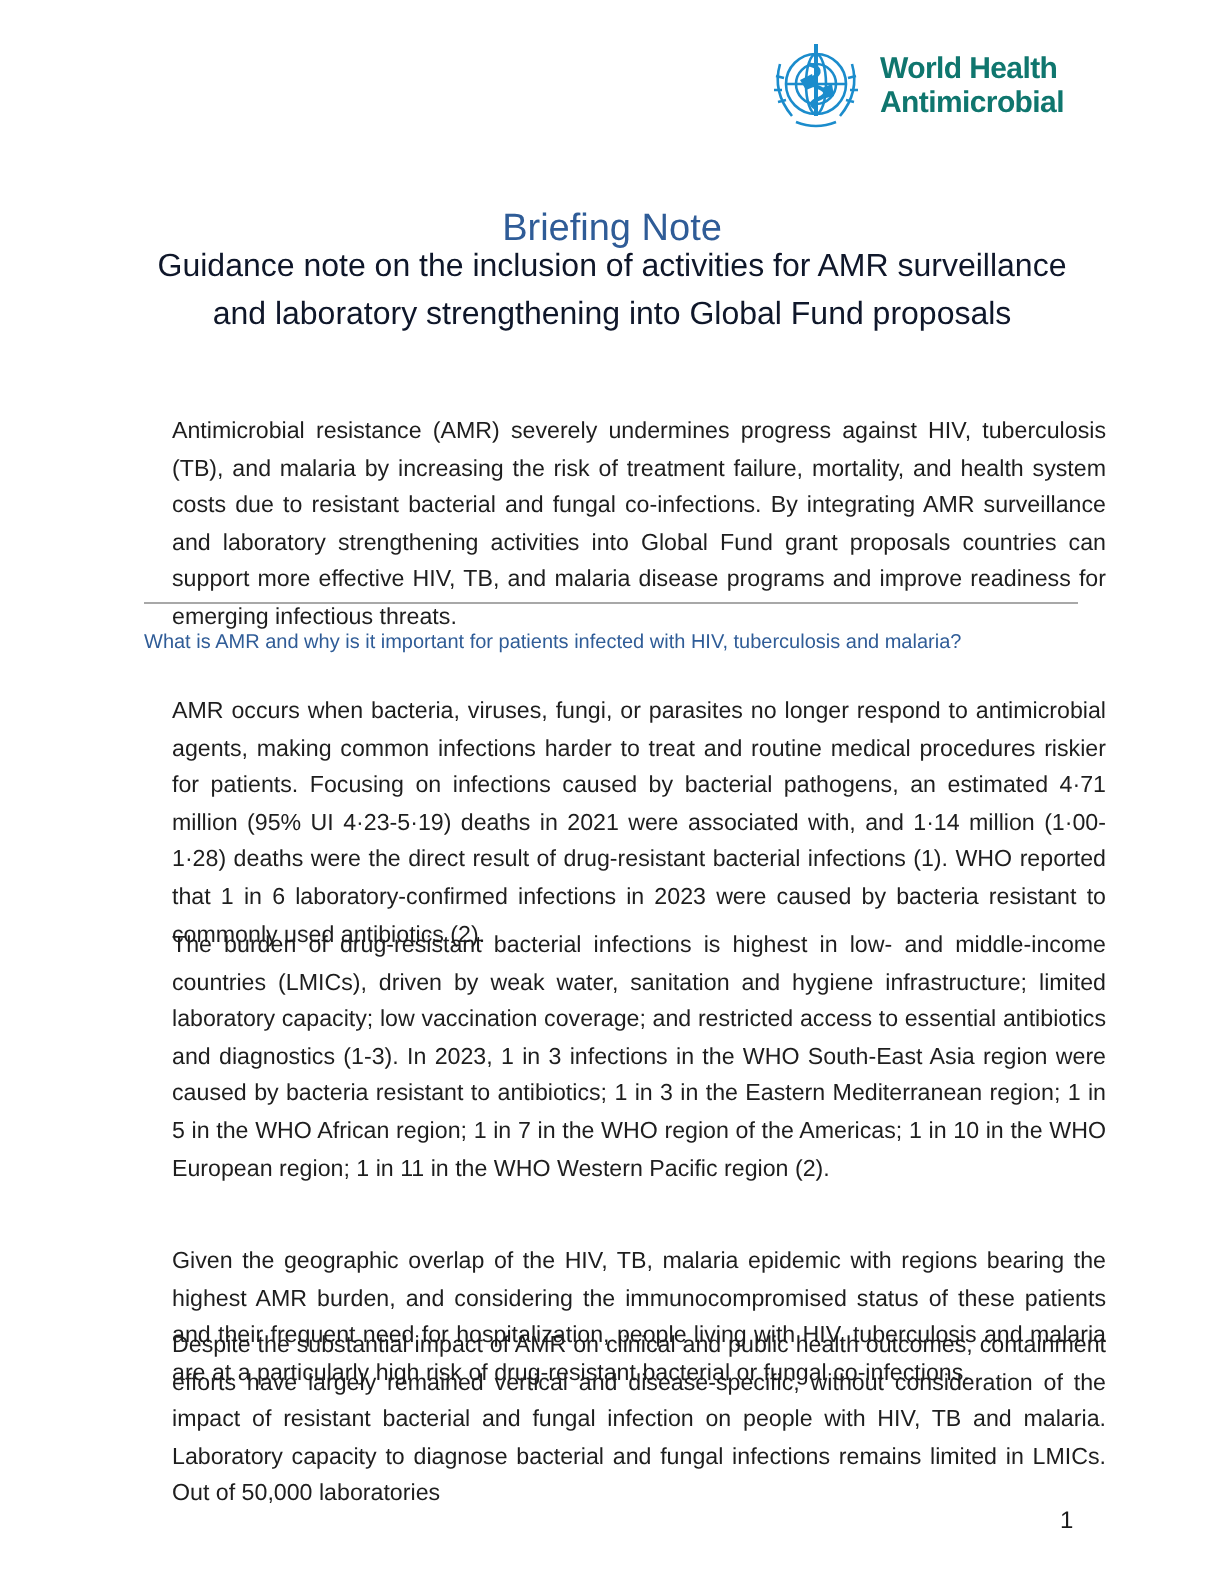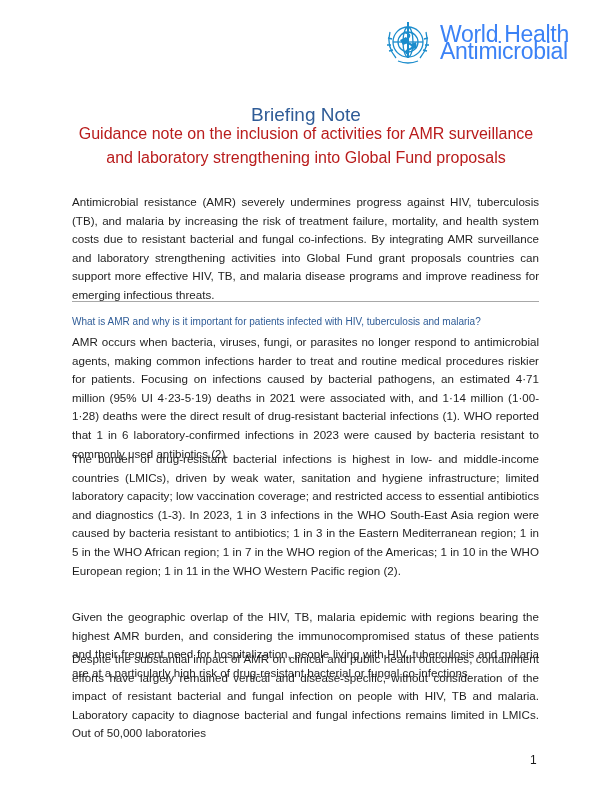--- a/index.html
+++ b/index.html
@@ -1,26 +1,26 @@
 <!DOCTYPE html>
 <html><head>
 <meta charset="utf-8">
 <style>
   html, body { margin: 0; padding: 0; background: #ffffff; }
   body { width: 612px; height: 792px; position: relative; overflow: hidden;
          font-family: "Liberation Sans", sans-serif; color: #1a1a1a; }
   .logo { position: absolute; left: 380px; top: 18px; display: flex; align-items: center; }
   .logo svg { width: 56px; height: 50px; }
-  .logo-text { margin-left: 4px; color: #3b82f6; font-weight: normal; font-size: 23px; line-height: 17px; letter-spacing: -0.3px; }
+  .logo-text { margin-left: 4px; color: #0f766e; font-weight: bold; font-size: 15px; line-height: 17px; letter-spacing: -0.3px; }
   .title { position: absolute; left: 0; width: 612px; top: 92px; text-align: center;
            color: #2f5c97; font-size: 19px; margin-top: 12px; }
   .subtitle { position: absolute; left: 75px; width: 462px; top: 122px; text-align: center;
-              color: #b91c1c; font-size: 16px; line-height: 24px; }
+              color: #0f172a; font-size: 16px; line-height: 24px; }
   .para { position: absolute; left: 72px; width: 467px; text-align: justify; text-align-last: left;
-          font-size: 11.6px; line-height: 18.6px; color: #1e1e1e; margin: 0; }
+          font-size: 11.6px; line-height: 18.6px; color: #1e1e1e; margin: 14px; }
   .rule { position: absolute; left: 72px; width: 467px; top: 301px; height: 0; border-top: 1px solid #a8a8a8; }
   .heading { position: absolute; left: 72px; width: 480px; top: 316px; color: #2f5c97;
              font-weight: normal; font-size: 10px; white-space: nowrap; }
   .pagenum { position: absolute; left: 530px; top: 815px; font-size: 12px; }
 </style>
 </head>
 <body>
 
 <div class="logo">
   <svg viewBox="0 0 56 50">

